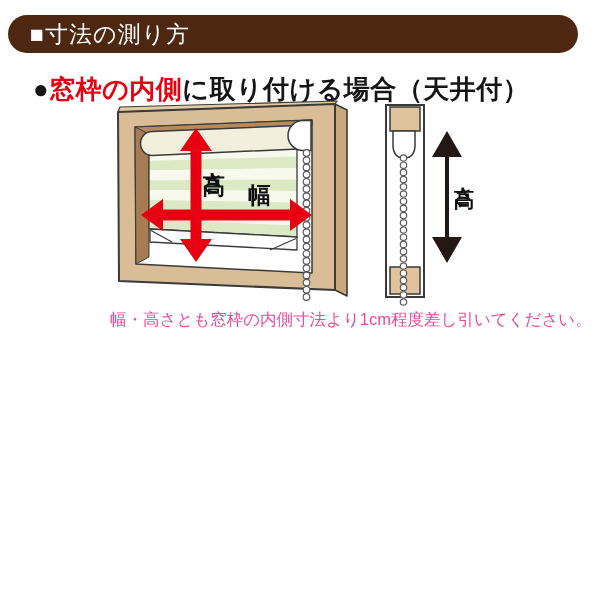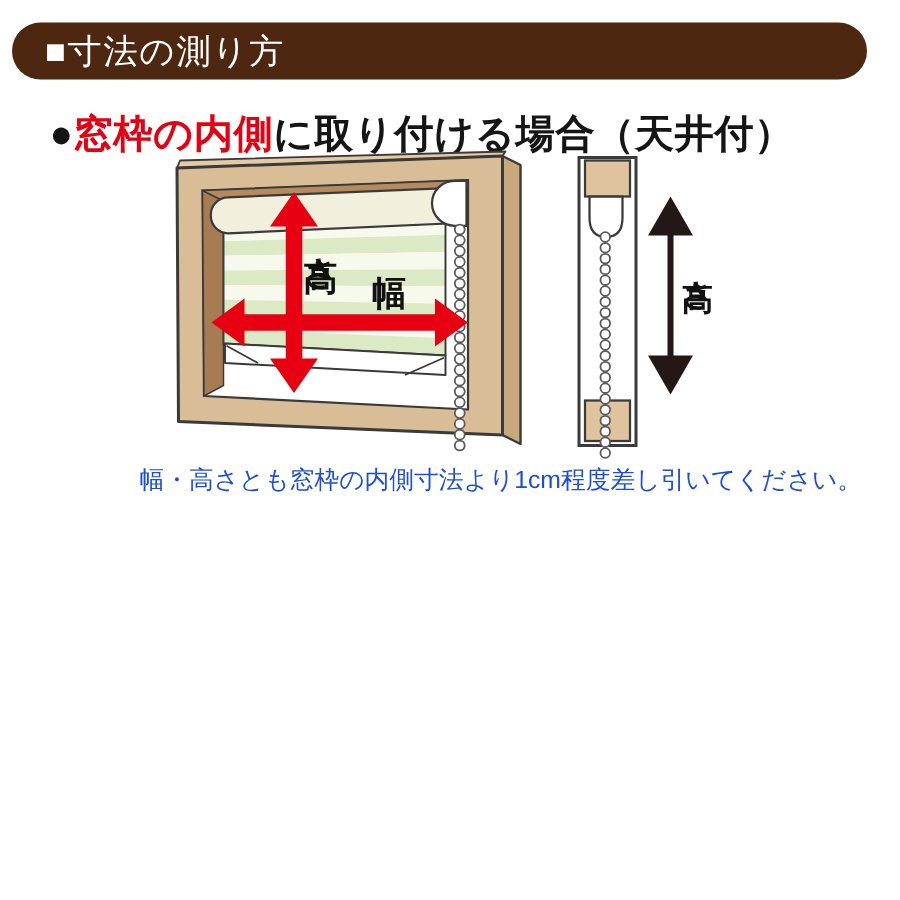--- a/index.html
+++ b/index.html
@@ -18,21 +18,21 @@
     color:#151515;letter-spacing:0.5px;white-space:nowrap;
   }
   .subtitle .hl{color:var(--accent_red,#e60012);}
   .diagram-svg{position:absolute;left:0;top:0;}
   .lbl{position:absolute;color:#111;font-weight:bold;line-height:1.05;}
   .lbl-v{writing-mode:vertical-rl;text-orientation:upright;letter-spacing:2px;}
   .lbl-front-h{left:202px;top:153px;font-size:23px;}
   .lbl-front-w{left:248px;top:183px;font-size:23px;}
   .lbl-side-h{left:453px;top:170px;font-size:21px;}
   .note{
-    position:absolute;left:45px;top:309px;font-size:16.5px;color:#1d4ed8;
+    position:absolute;left:62px;top:309px;font-size:16.5px;color:#ec4899;
     white-space:nowrap;
     padding-left:48px;
   }
   
   .s-front{fill:var(--frame_tan,#d9bd96);stroke:#3a3a3a;stroke-width:2;stroke-linejoin:round;}
   .s-side{fill:var(--frame_tan_side,#c9a87c);stroke:#3a3a3a;stroke-width:1.6;stroke-linejoin:round;}
   .s-top{fill:var(--frame_tan_top,#e4cba4);stroke:#3a3a3a;stroke-width:1.2;stroke-linejoin:round;}
   .s-open{fill:#ffffff;stroke:#3a3a3a;stroke-width:1.5;stroke-linejoin:round;}
   .s-head{fill:var(--head_brown,#b58a5f);stroke:#3a3a3a;stroke-width:1;}
   .s-jamb{fill:var(--jamb_brown,#a87c52);stroke:#3a3a3a;stroke-width:1;}

